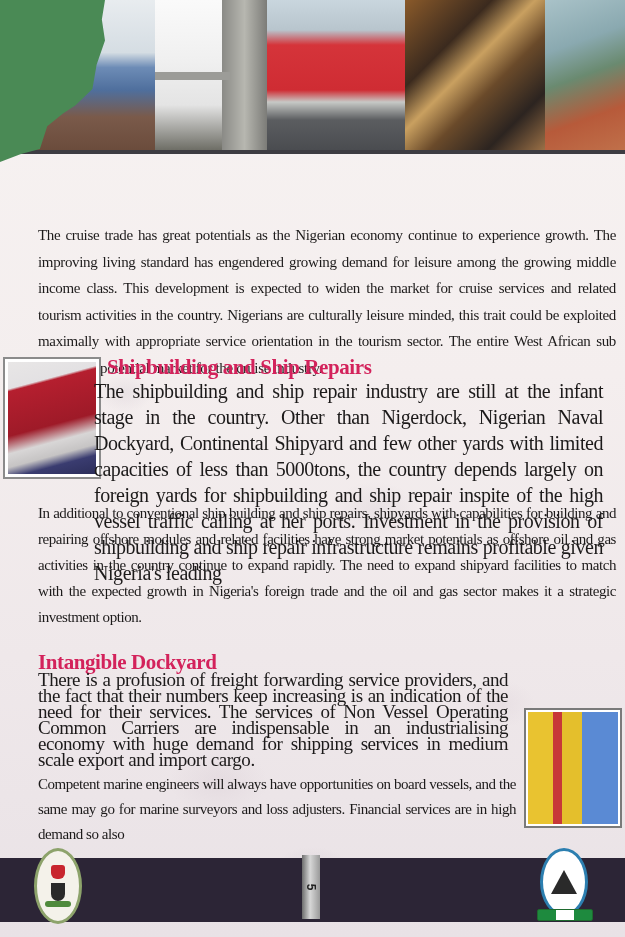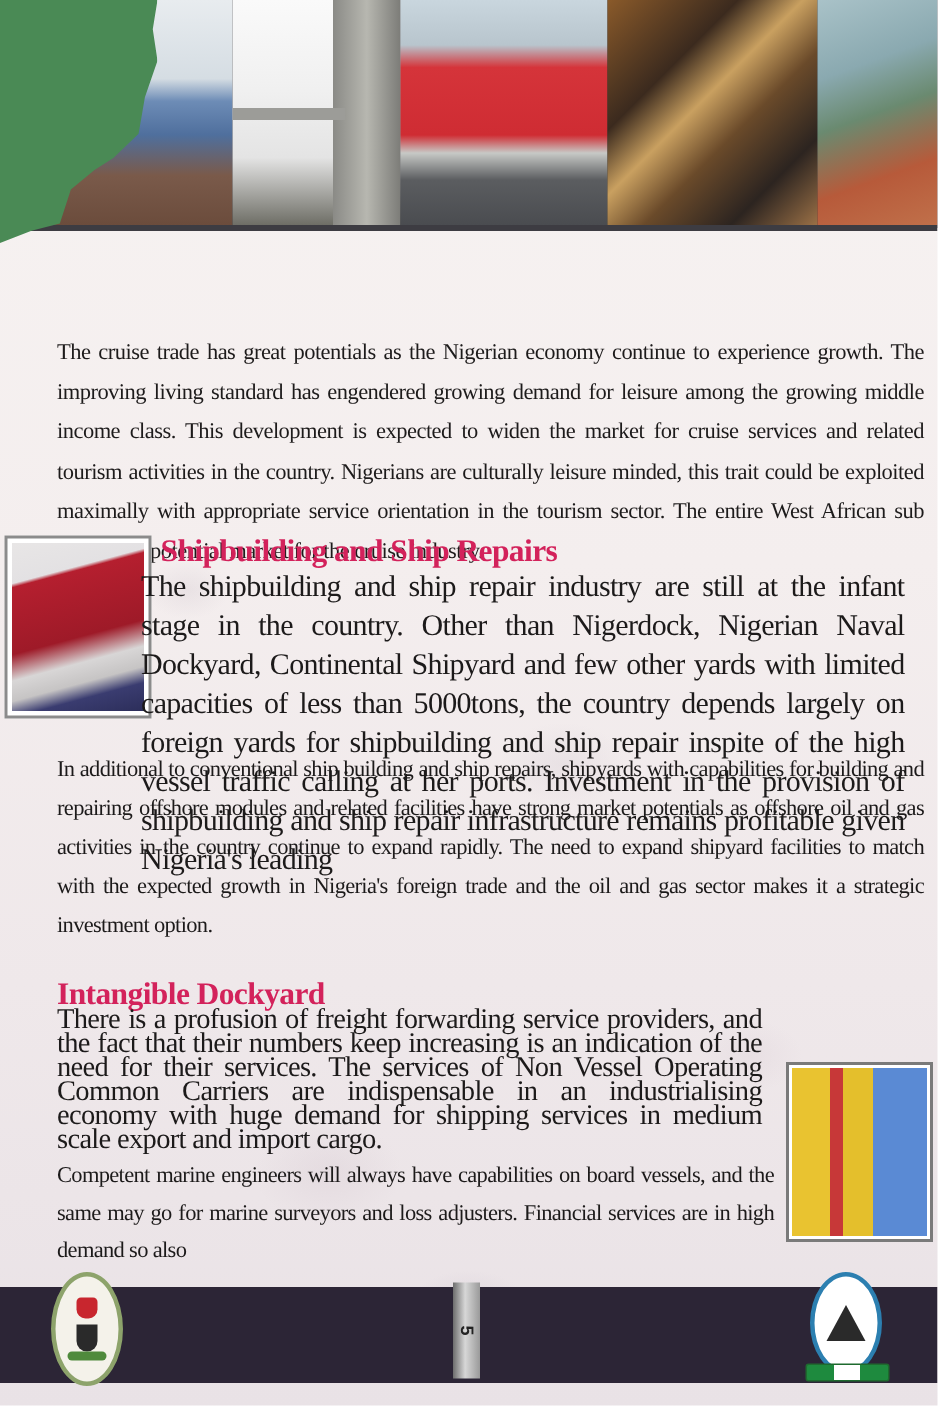--- a/index.html
+++ b/index.html
@@ -145,21 +145,21 @@
       <div class="inner"></div>
     </div>
   <h2 class="heading heading-ship">Shipbuilding and Ship Repairs</h2>
   <p class="para-ship">The shipbuilding and ship repair industry are still at the infant stage in the country. Other than Nigerdock, Nigerian Naval Dockyard, Continental Shipyard and few other yards with limited capacities of less than 5000tons, the country depends largely on foreign yards for shipbuilding and ship repair inspite of the high vessel traffic calling at her ports. Investment in the provision of shipbuilding and ship repair infrastructure remains profitable given Nigeria's leading</p>
   <div class="para-ship-tail">
     <p>In additional to conventional ship building and ship repairs, shipyards with capabilities for building and repairing offshore modules and related facilities have strong market potentials as offshore oil and gas activities in the country continue to expand rapidly. The need to expand shipyard facilities to match with the expected growth in Nigeria's foreign trade and the oil and gas sector makes it a strategic investment option.</p>
   </div>
 
   <h2 class="heading heading-intangible">Intangible Dockyard</h2>
   <p class="para-intangible">There is a profusion of freight forwarding service providers, and the fact that their numbers keep increasing is an indication of the need for their services. The services of Non Vessel Operating Common Carriers are indispensable in an industrialising economy with huge demand for shipping services in medium scale export and import cargo.</p>
-  <p class="para-intangible-2">Competent marine engineers will always have capabilities on board vessels, and the same may go for marine surveyors and loss adjusters. Financial services are in high demand so also</p>
+  <p class="para-intangible-2">Competent marine engineers will always have opportunities on board vessels, and the same may go for marine surveyors and loss adjusters. Financial services are in high demand so also</p>
   <div class="container-photo">
       <div class="inner"></div>
     </div>
 </div>
 
 <div class="footer-band"></div>
 <div class="coat-of-arms">
   <span class="eagle"></span>
   <span class="shield"></span>
   <span class="base"></span>

